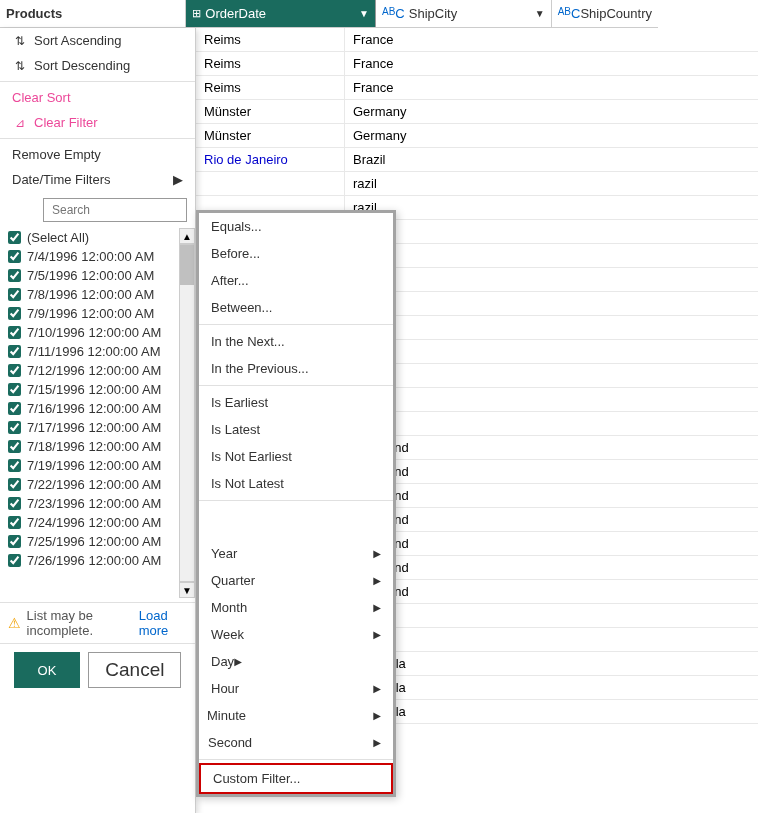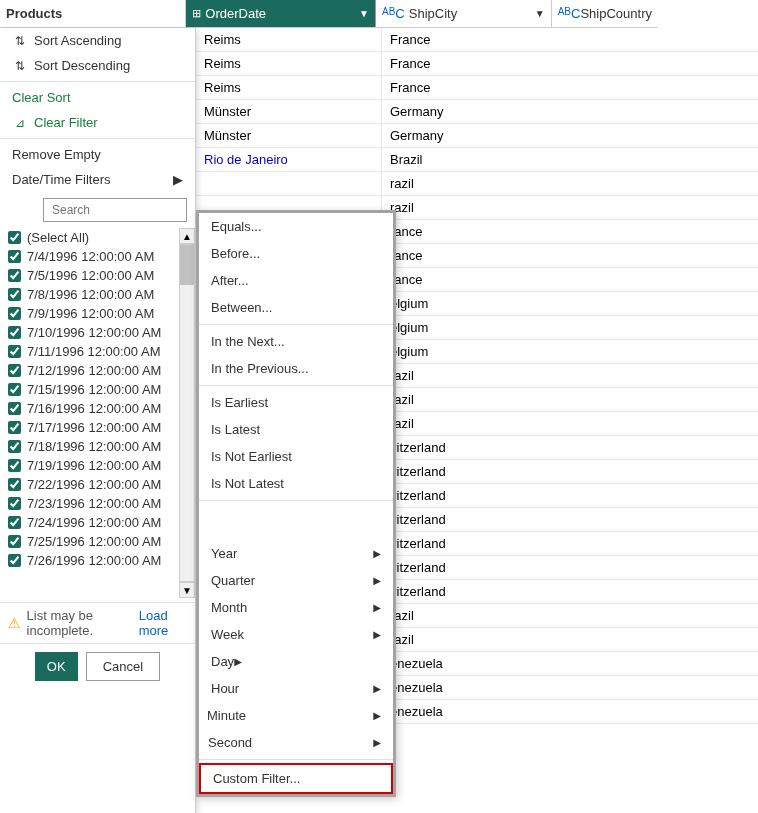--- a/index.html
+++ b/index.html
@@ -67,21 +67,21 @@
       z-index: 10;
       flex-shrink: 0;
     }
     .menu-item {
       display: flex; align-items: center;
       padding: 5px 12px;
       cursor: pointer;
       color: #333;
       gap: 6px;
     }
-    .menu-item.disabled { color: #15803d; cursor: default; }
+    .menu-item.disabled { color: #ec4899; cursor: default; }
     .menu-separator { border-bottom: 1px solid #e0e0e0; margin: 3px 0; }
     .menu-icon { font-size: 12px; width: 16px; text-align: center; }
 
     
     .search-box {
       margin: 6px 8px;
       position: relative;
       padding-left: 35px;
     }
     .search-box input {
@@ -150,47 +150,47 @@
 
     
     .action-buttons {
       display: flex; justify-content: center;
       gap: 8px;
       padding: 8px;
       border-top: 1px solid #e0e0e0;
     }
     .btn-ok {
       background: #1a6b5e; color: #fff;
-      border: none; padding: 6px 12px;
+      border: none; padding: 6px 24px;
       cursor: pointer; font-size: 13px;
     }
     .btn-cancel {
       background: #fff; color: #333;
       border: 1px solid #999; padding: 6px 16px;
-      cursor: pointer; font-size: 13px;
+      cursor: pointer; font-size: 19px;
     }
 
     
     .table-area {
       flex: 1;
       overflow: hidden;
       position: relative;
     }
     .data-row {
       display: flex;
       border-bottom: 1px solid #e8e8e8;
       height: 24px;
     }
     .data-cell {
       display: flex; align-items: center;
       padding: 0 8px;
       overflow: hidden;
       white-space: nowrap;
     }
-    .data-cell.shipcity { width: 186px; border-right: 1px solid #e8e8e8; }
+    .data-cell.shipcity { width: 149px; border-right: 1px solid #e8e8e8; }
     .data-cell.shipcountry { flex: 1; }
     .submenu-item {
       display: flex; align-items: center;
       padding: 6px 12px;
       cursor: pointer;
       color: #333;
       justify-content: space-between;
     }
     .submenu-separator { border-bottom: 1px solid #e0e0e0; margin: 3px 0; }
     .submenu-arrow { font-size: 10px; }

